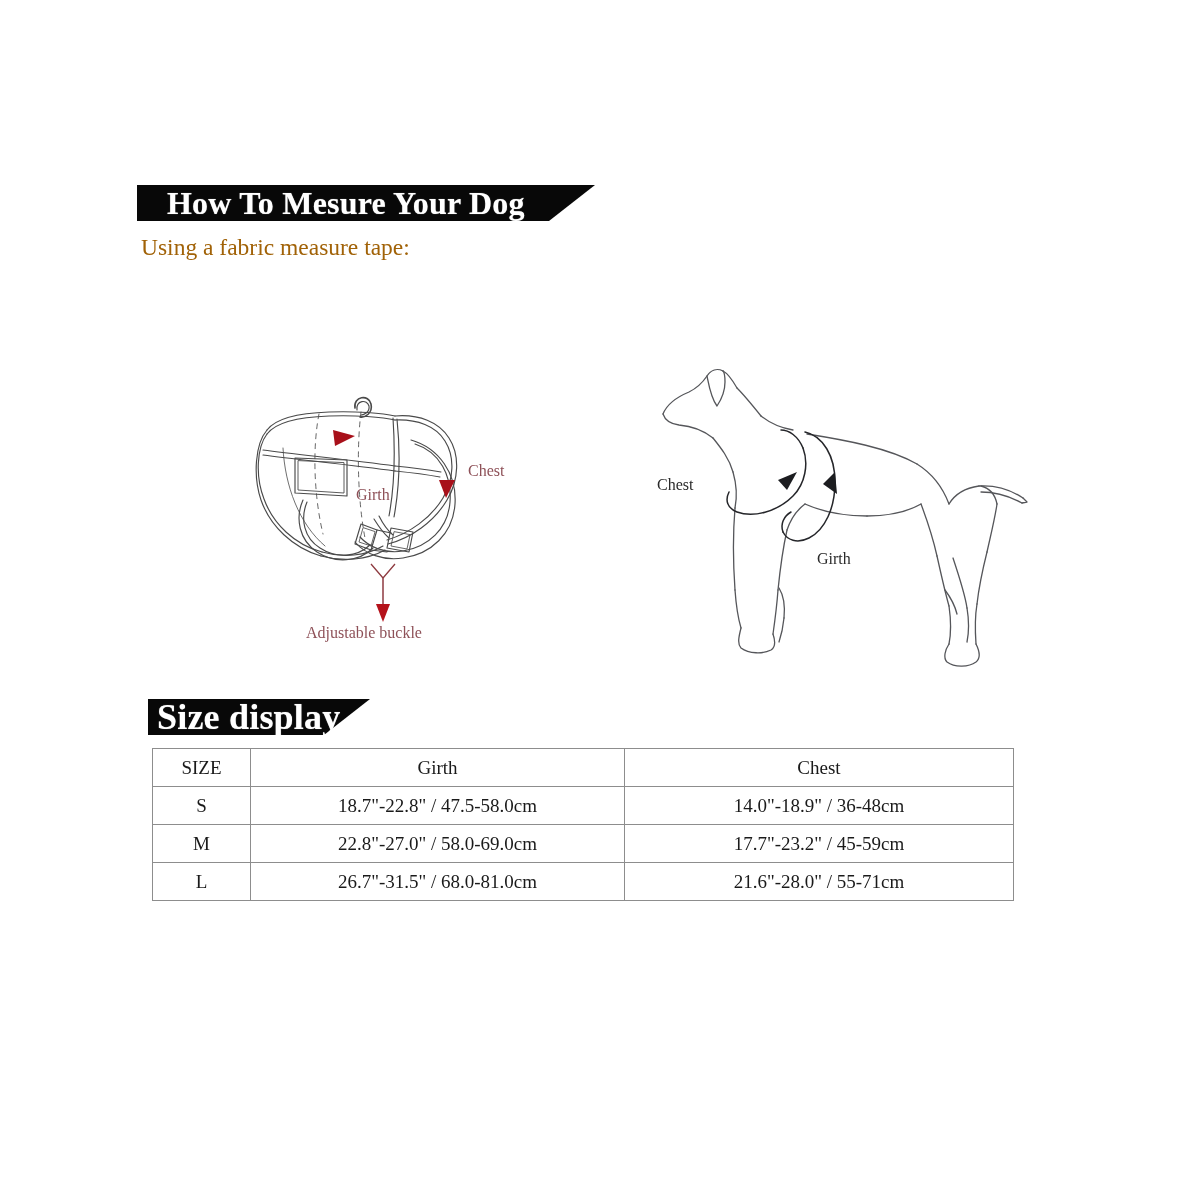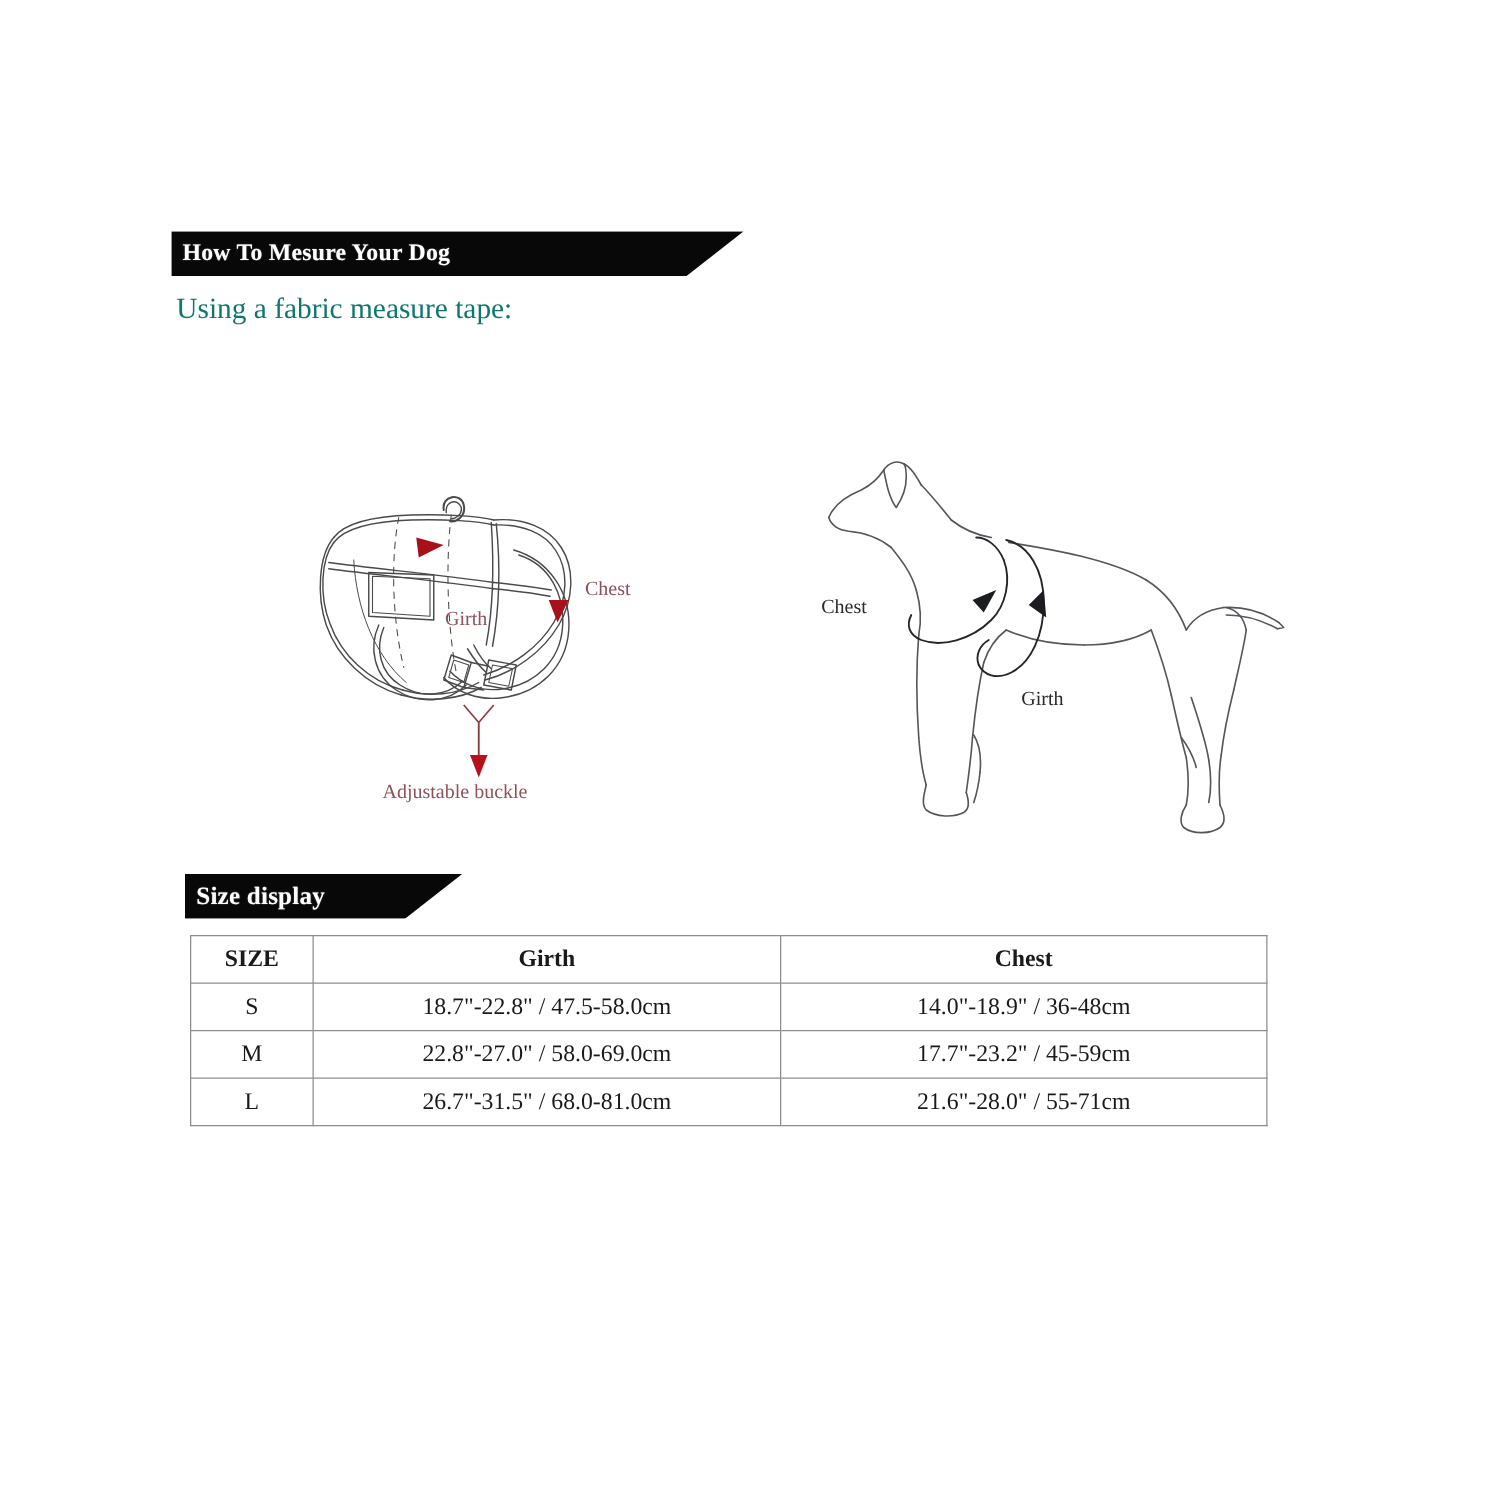--- a/index.html
+++ b/index.html
@@ -40,40 +40,40 @@
     white-space: nowrap;
     padding-left: 9px;
     text-shadow: 0 0 1px rgba(255,255,255,0.55);
   }
 
   #banner-measure {
     left: 137px;
     top: 185px;
     width: 458px;
   }
-  #banner-measure .banner-text { font-size: 19px; }
+  #banner-measure .banner-text { font-size: 32px; margin-left: 21px; }
 
   #banner-size {
     left: 148px;
     top: 699px;
     width: 222px;
   }
-  #banner-size .banner-text { font-size: 20px; }
+  #banner-size .banner-text { font-size: 36px; }
 
   
   #intro {
     position: absolute;
     left: 141px;
     top: 232px;
     width: 960px;
   }
   #intro .line {
     font-size: 23.5px;
     line-height: 31px;
-    color: #0f766e;
+    color: #a16207;
     white-space: nowrap;
   }
 
   
   #figure-harness {
     position: absolute;
     left: 243px;
     top: 388px;
     width: 340px;
     height: 270px;
@@ -109,21 +109,21 @@
   #size-table td {
     border: 1px solid #8d8d8d;
     height: 37px;
     text-align: center;
     vertical-align: middle;
     font-size: 19px;
     color: #1a1a1a;
     padding: 0 2px;
     white-space: nowrap;
   }
-  #size-table th { font-weight: bold; }
+  #size-table th { font-weight: normal; }
   #size-table td.size-cell { font-weight: normal; }
   #size-table col.c-size  { width: 98px; }
   #size-table col.c-girth { width: 374px; }
   #size-table col.c-chest { width: 389px; }
 </style>
 </head>
 <body>
 
 <div class="banner" id="banner-measure">
   <div class="banner-bg"></div>

